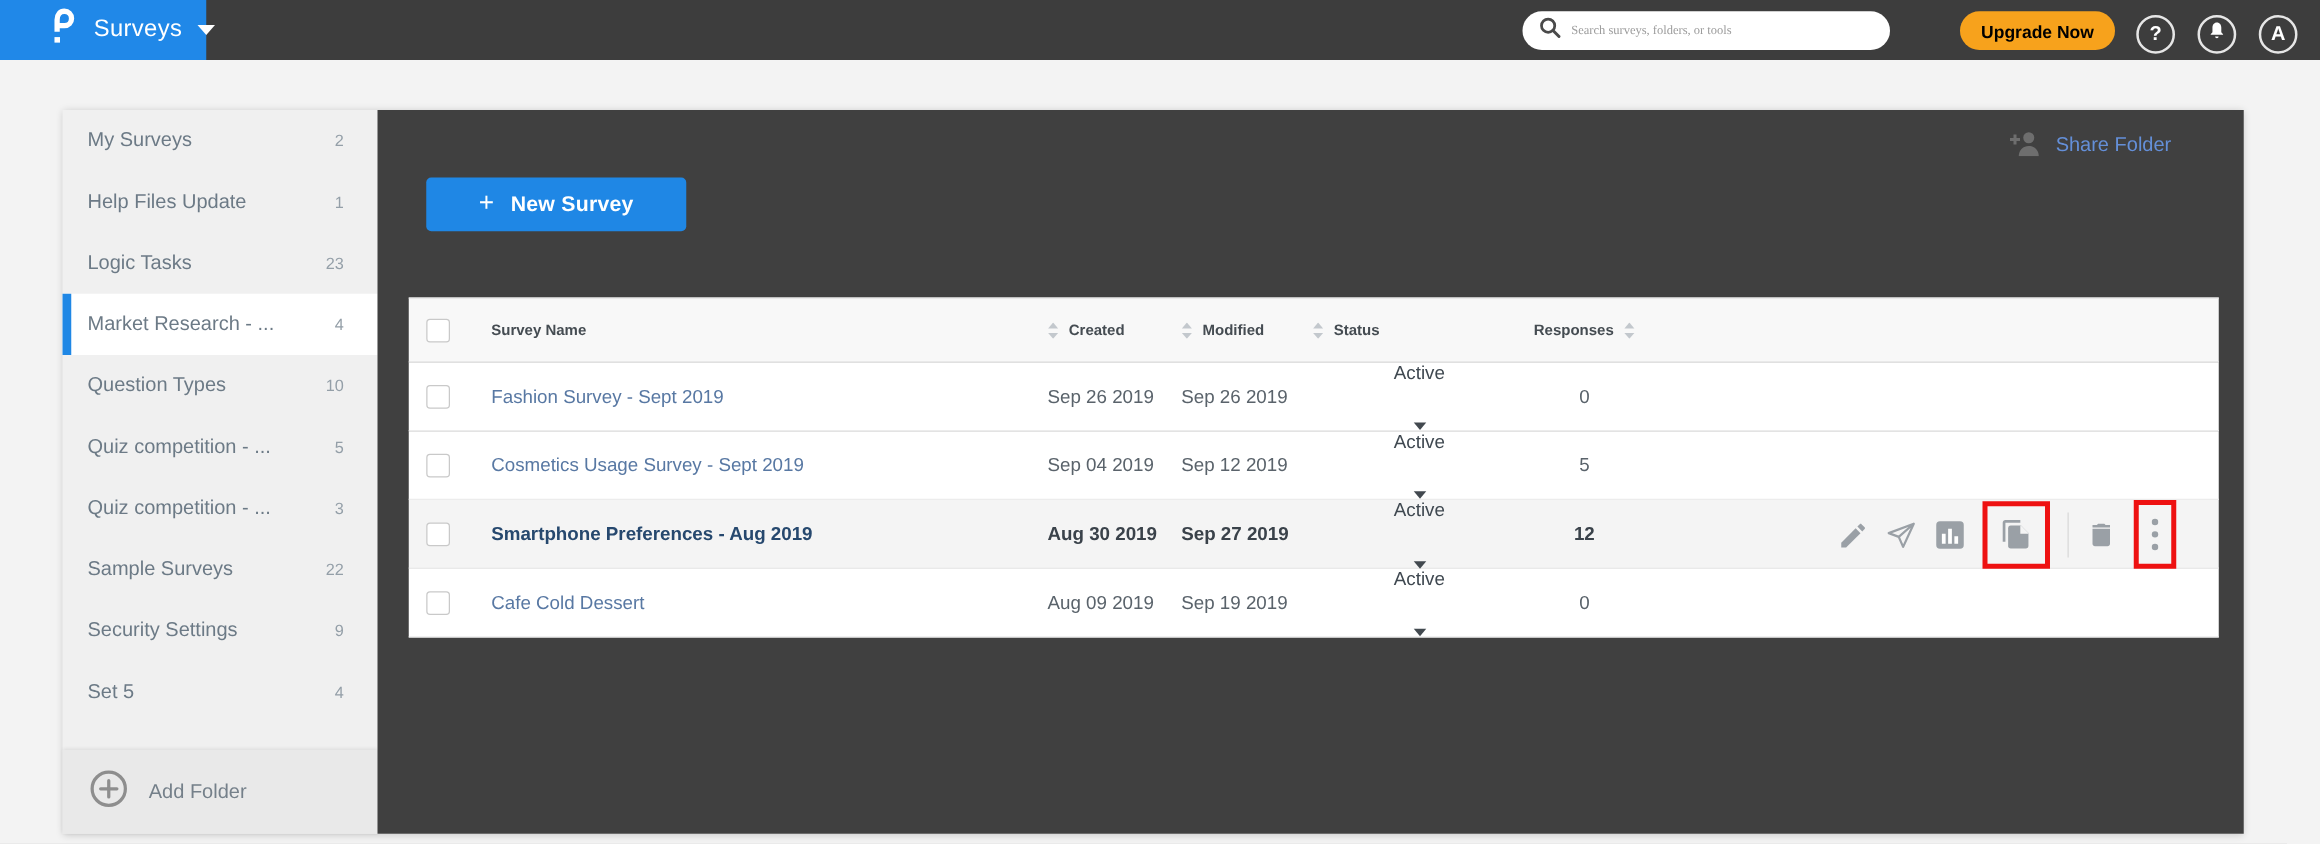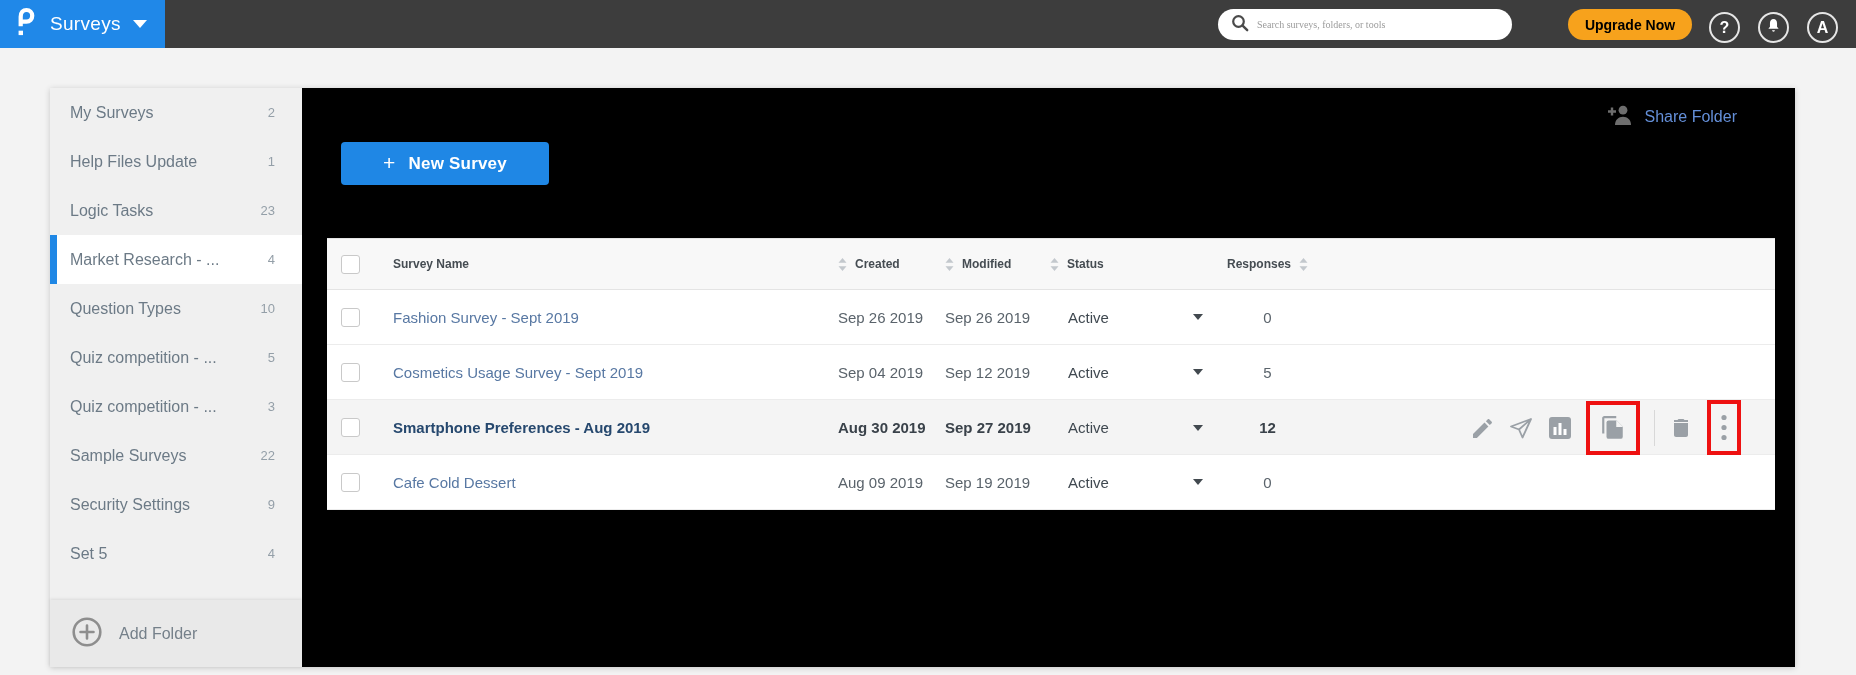--- a/index.html
+++ b/index.html
@@ -7,21 +7,21 @@
   .canvas {
     position:relative; width:1856px; height:675px; overflow:hidden;
     background:#f3f3f3;
     font-family:"Liberation Sans","DejaVu Sans",sans-serif;
   }
 
   
   .topbar { position:absolute; top:0; left:0; width:100%; height:48px; background:#3d3d3d; }
   .logo-block {
     position:absolute; left:0; top:0; width:165px; height:48px; background:#2088e8;
-    display:flex; align-items:center; padding-left:13px; cursor:pointer;
+    display:flex; align-items:center; padding-left:38px; cursor:pointer;
   }
   .app-name { color:#fff; font-size:19px; margin-left:12px; letter-spacing:.3px; }
   .caret-down-white {
     width:0; height:0; margin-left:12px;
     border-left:7px solid transparent; border-right:7px solid transparent; border-top:8px solid #fff;
   }
   .search-pill {
     position:absolute; left:1218px; top:9px; width:294px; height:31px; background:#fff;
     border-radius:16px; display:flex; align-items:center; padding:0 13px; gap:8px;
   }
@@ -63,21 +63,21 @@
     content:""; position:absolute; left:0; top:0; bottom:0; width:7px; background:#1f87e5;
   }
   .add-folder {
     position:absolute; left:0; right:0; bottom:0; height:67px; background:#e9e9e9;
     display:flex; align-items:center; gap:16px; padding-left:21px;
     color:#75808a; font-size:16px; cursor:pointer;
     box-shadow:0 -1px 3px rgba(0,0,0,.09);
   }
 
   
-  .main { flex:1; background:#000000; position:relative;text-decoration:underline; }
+  .main { flex:1; background:#404040; position:relative;text-decoration:underline; }
   .share-folder {
     position:absolute; top:16px; right:58px; display:flex; align-items:center; gap:11px;
     color:#648fd8; font-size:16px; cursor:pointer;
   }
   .new-survey {
     position:absolute; left:39px; top:54px; width:208px; height:43px;
     background:#1f87e5; color:#fff; border:none; border-radius:4px;
     font-size:17px; font-weight:bold; cursor:pointer; letter-spacing:.2px;
     display:flex; align-items:center; justify-content:center; gap:13px;
     font-family:"Liberation Sans","DejaVu Sans",sans-serif;
@@ -103,21 +103,21 @@
   }
   .hcell { display:flex; align-items:center; gap:8px; }
   .hcell.center { justify-content:center; }
   .sort-svg { flex:none; }
   .survey-link { color:#5878a3; cursor:pointer; }
   .highlight .survey-link { color:#26486e; font-weight:bold; }
   .cell-date { color:#5a636b; }
   .highlight .cell-date { color:#3a424a; font-weight:bold; }
   .cell-status {
     display:flex; align-items:center; justify-content:space-between;
-    padding:0 12px 0 18px; color:#3f4850; cursor:pointer; height:100%;
+    padding:0 12px 0 18px; color:#3f4850; cursor:pointer; height:100%;flex-direction:column;
   }
   .dd-caret {
     width:0; height:0;
     border-left:5px solid transparent; border-right:5px solid transparent; border-top:6px solid #42494f;
   }
   .cell-resp { text-align:center; color:#5a636b; }
   .highlight .cell-resp { color:#3a424a; font-weight:bold; }
   .cell-actions {
     display:flex; align-items:center; justify-content:flex-end;
     gap:14px; padding-right:34px; height:100%;

